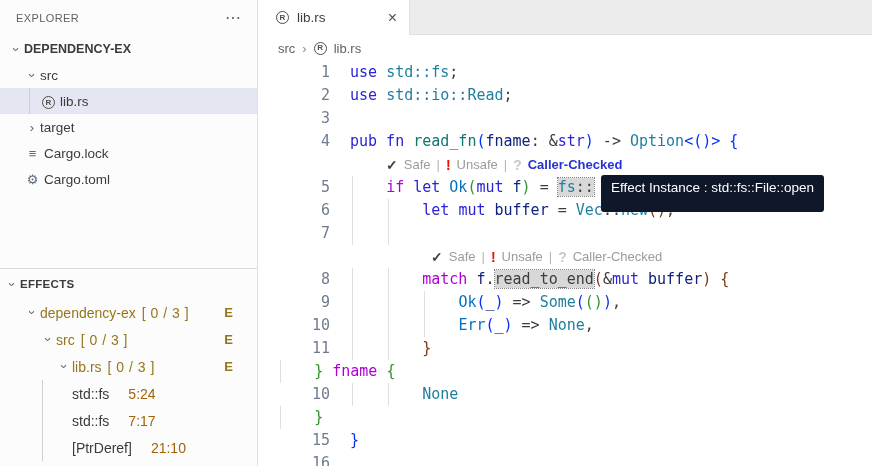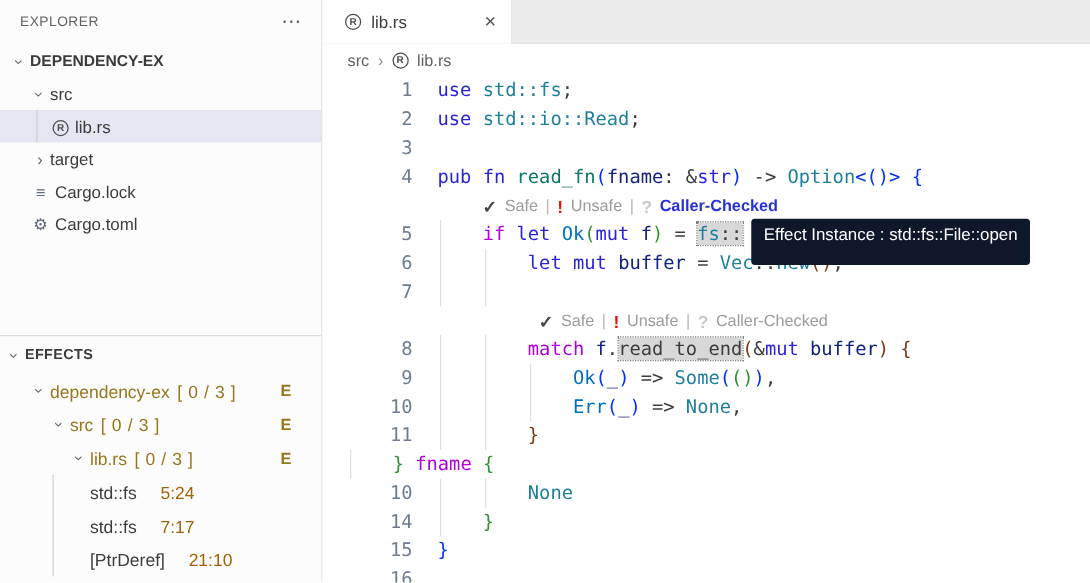--- a/index.html
+++ b/index.html
@@ -198,19 +198,19 @@
             <span class="lens-q">?</span>
             <span class="lens-item lens-caller ">Caller-Checked</span>
           </div>
         </div>
         <div class="code-line"><span class="ln">8</span><span class="code-wrap"><span class="iguide" style="left: calc(0ch + 2px);"></span><span class="iguide" style="left: calc(4ch + 2px);"></span><span>        </span><span class="tok-ct">match </span><span class="tok-va">f</span><span class="tok-pl">.</span><span class="effect-hl"><span class="tok-pl">read_to_end</span></span><span class="tok-b3">(</span><span class="tok-pl">&amp;</span><span class="tok-kw">mut </span><span class="tok-va">buffer</span><span class="tok-b3">)</span><span class="tok-pl"> </span><span class="tok-b3">{</span></span></div>
         <div class="code-line"><span class="ln">9</span><span class="code-wrap"><span class="iguide" style="left: calc(0ch + 2px);"></span><span class="iguide" style="left: calc(4ch + 2px);"></span><span class="iguide" style="left: calc(8ch + 2px);"></span><span>            </span><span class="tok-oe">Ok</span><span class="tok-b1">(</span><span class="tok-va">_</span><span class="tok-b1">)</span><span class="tok-pl"> =&gt; </span><span class="tok-ty">Some</span><span class="tok-b1">(</span><span class="tok-b2">(</span><span class="tok-b2">)</span><span class="tok-b1">)</span><span class="tok-pl">,</span></span></div>
         <div class="code-line"><span class="ln">10</span><span class="code-wrap"><span class="iguide" style="left: calc(0ch + 2px);"></span><span class="iguide" style="left: calc(4ch + 2px);"></span><span class="iguide" style="left: calc(8ch + 2px);"></span><span>            </span><span class="tok-oe">Err</span><span class="tok-b1">(</span><span class="tok-va">_</span><span class="tok-b1">)</span><span class="tok-pl"> =&gt; </span><span class="tok-ty">None</span><span class="tok-pl">,</span></span></div>
         <div class="code-line"><span class="ln">11</span><span class="code-wrap"><span class="iguide" style="left: calc(0ch + 2px);"></span><span class="iguide" style="left: calc(4ch + 2px);"></span><span>        </span><span class="tok-b3">}</span></span></div>
         <div class="code-line"><span class="code-wrap"><span class="iguide" style="left: calc(0ch + 2px);"></span><span>    </span><span class="tok-b2">}</span><span class="tok-pl"> </span><span class="tok-ct">fname</span><span class="tok-pl"> </span><span class="tok-b2">{</span></span></div>
         <div class="code-line"><span class="ln">10</span><span class="code-wrap"><span class="iguide" style="left: calc(0ch + 2px);"></span><span class="iguide" style="left: calc(4ch + 2px);"></span><span>        </span><span class="tok-ty">None</span></span></div>
-        <div class="code-line"><span class="ln">14</span><span class="code-wrap"><span class="iguide" style="left: calc(0ch + 2px);"></span><span>    </span><span class="tok-b2">}</span></span></div>
+        <div class="code-line"><span class="code-wrap"><span class="iguide" style="left: calc(0ch + 2px);"></span><span>    </span><span class="tok-b2">}</span></span></div>
         <div class="code-line"><span class="ln">15</span><span class="code-wrap"><span></span><span class="tok-b1">}</span></span></div>
         <div class="code-line"><span class="ln">16</span><span class="code-wrap"><span></span></span></div>
       </div>
   </div>
 
 </div>
 
 </body></html>

